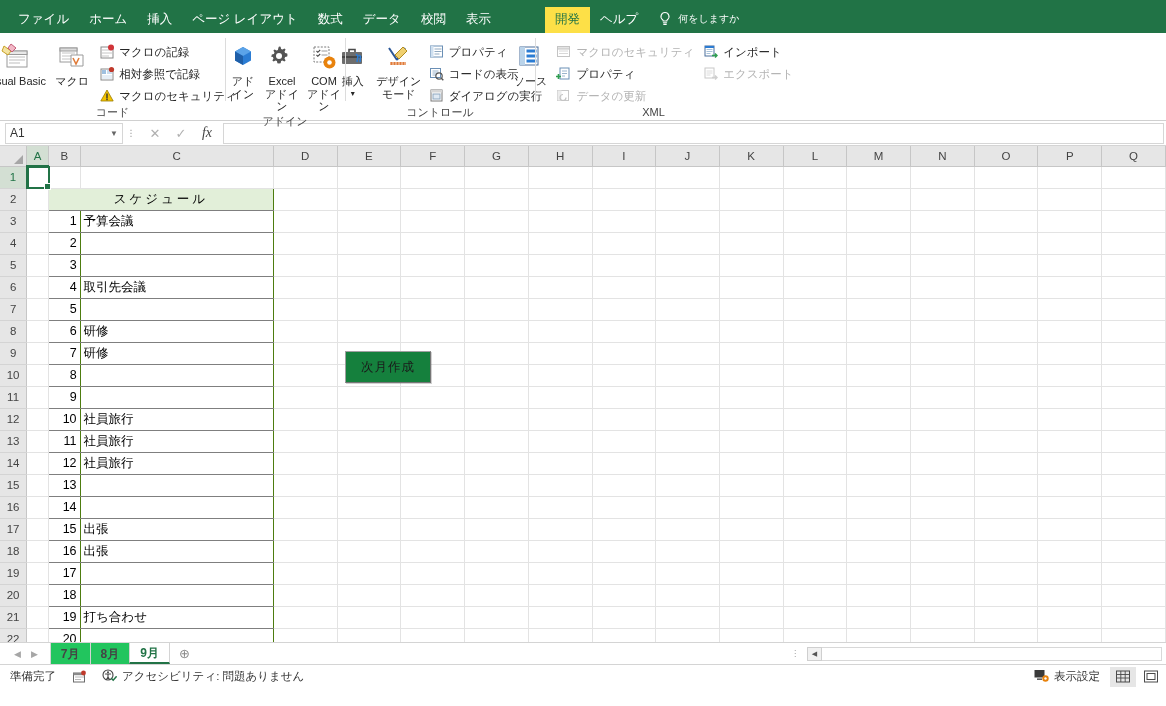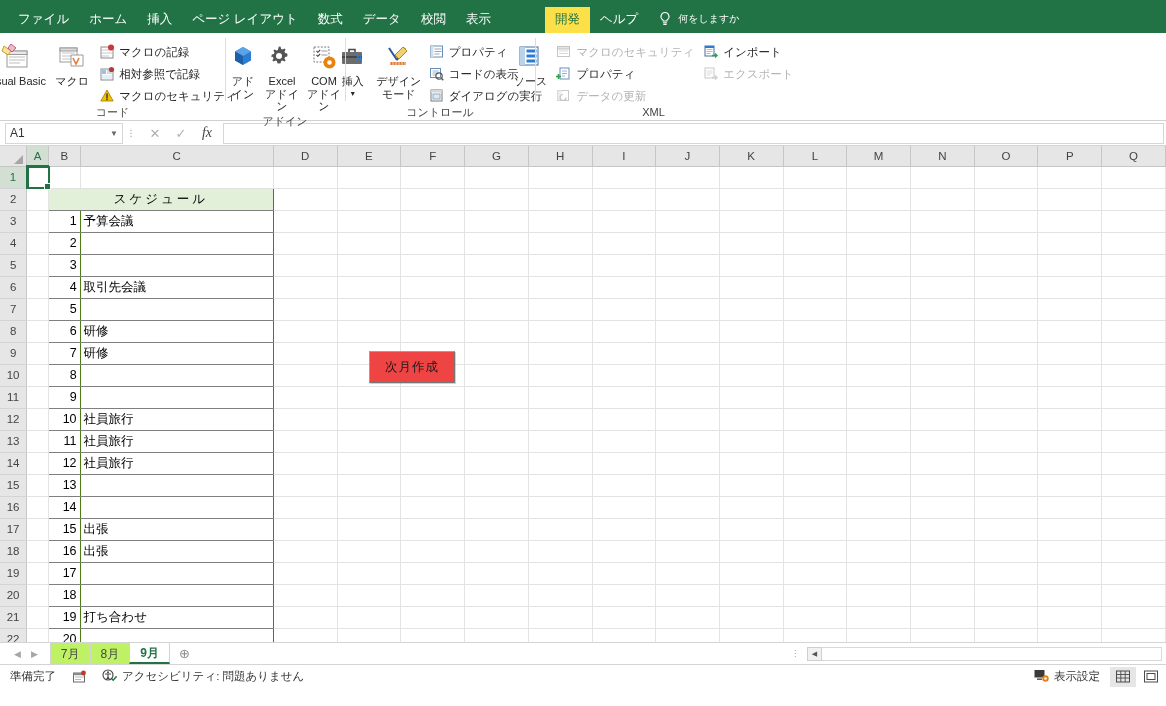--- a/index.html
+++ b/index.html
@@ -111,39 +111,39 @@
   td.cell.txt { text-align: left; padding-left: 3px; }
   .active-cell {
     position: absolute; border: 2px solid #217346; pointer-events: none;
   }
   .active-cell::after {
     content: ""; position: absolute; right: -3px; bottom: -3px; width: 5px; height: 5px;
     background: #217346; border: 1px solid #fff;
   }
 
   .form-button {
-    position: absolute; background: #ef4444;
+    position: absolute; background: #15803d;
     border: 1px solid #a0a0a0; border-right-color: #767676; border-bottom-color: #767676;
     box-shadow: 1px 1px 0 rgba(0,0,0,0.18);
     display: flex; align-items: center; justify-content: center;
-    font-size: 12.5px; color: #1a1a1a; cursor: default; letter-spacing: 1px; margin-left: 24px;
+    font-size: 12.5px; color: #1a1a1a; cursor: default; letter-spacing: 1px;
   }
 
   
   .sheet-bar {
     height: 22px; background: #ffffff; display: flex; align-items: stretch;
     border-top: 1px solid #d4d4d4; position: relative;
   }
   .nav-arrows { display: flex; align-items: center; gap: 10px; padding: 0 12px 0 14px; }
   .nav-arrows span { font-size: 9px; color: #a6a6a6; }
   .sheet-tabs { display: flex; align-items: stretch; }
   .stab {
     font-size: 12px; color: #444; padding: 2px 10px 0 10px; display: flex; align-items: center;
-    border-left: 1px solid #d4d4d4; border-right: 1px solid #d4d4d4; background: #bef264;
-    cursor: default; white-space: nowrap; margin-right: -1px;
+    border-left: 1px solid #d4d4d4; border-right: 1px solid #d4d4d4; background: #22c55e;
+    cursor: default; white-space: nowrap; margin-right: -1px; font-weight: bold;
   }
   .stab.active {
     background: #ffffff; color: #217346; font-weight: bold;
     border-bottom: 2px solid #217346; border-left-color: #d4d4d4; border-right-color: #d4d4d4;
   }
   .add-sheet { display: flex; align-items: center; padding: 0 10px; font-size: 13px; color: #8a8a8a; }
   .hscroll-area { flex: 1; display: flex; align-items: center; justify-content: flex-end; padding-right: 4px; }
   .split-dots { color: #999; font-size: 8px; line-height: 8px; padding-right: 8px; }
   .hsb-arrow {
     width: 15px; height: 14px; border: 1px solid #cfcfcf; background: #f1f1f1;

